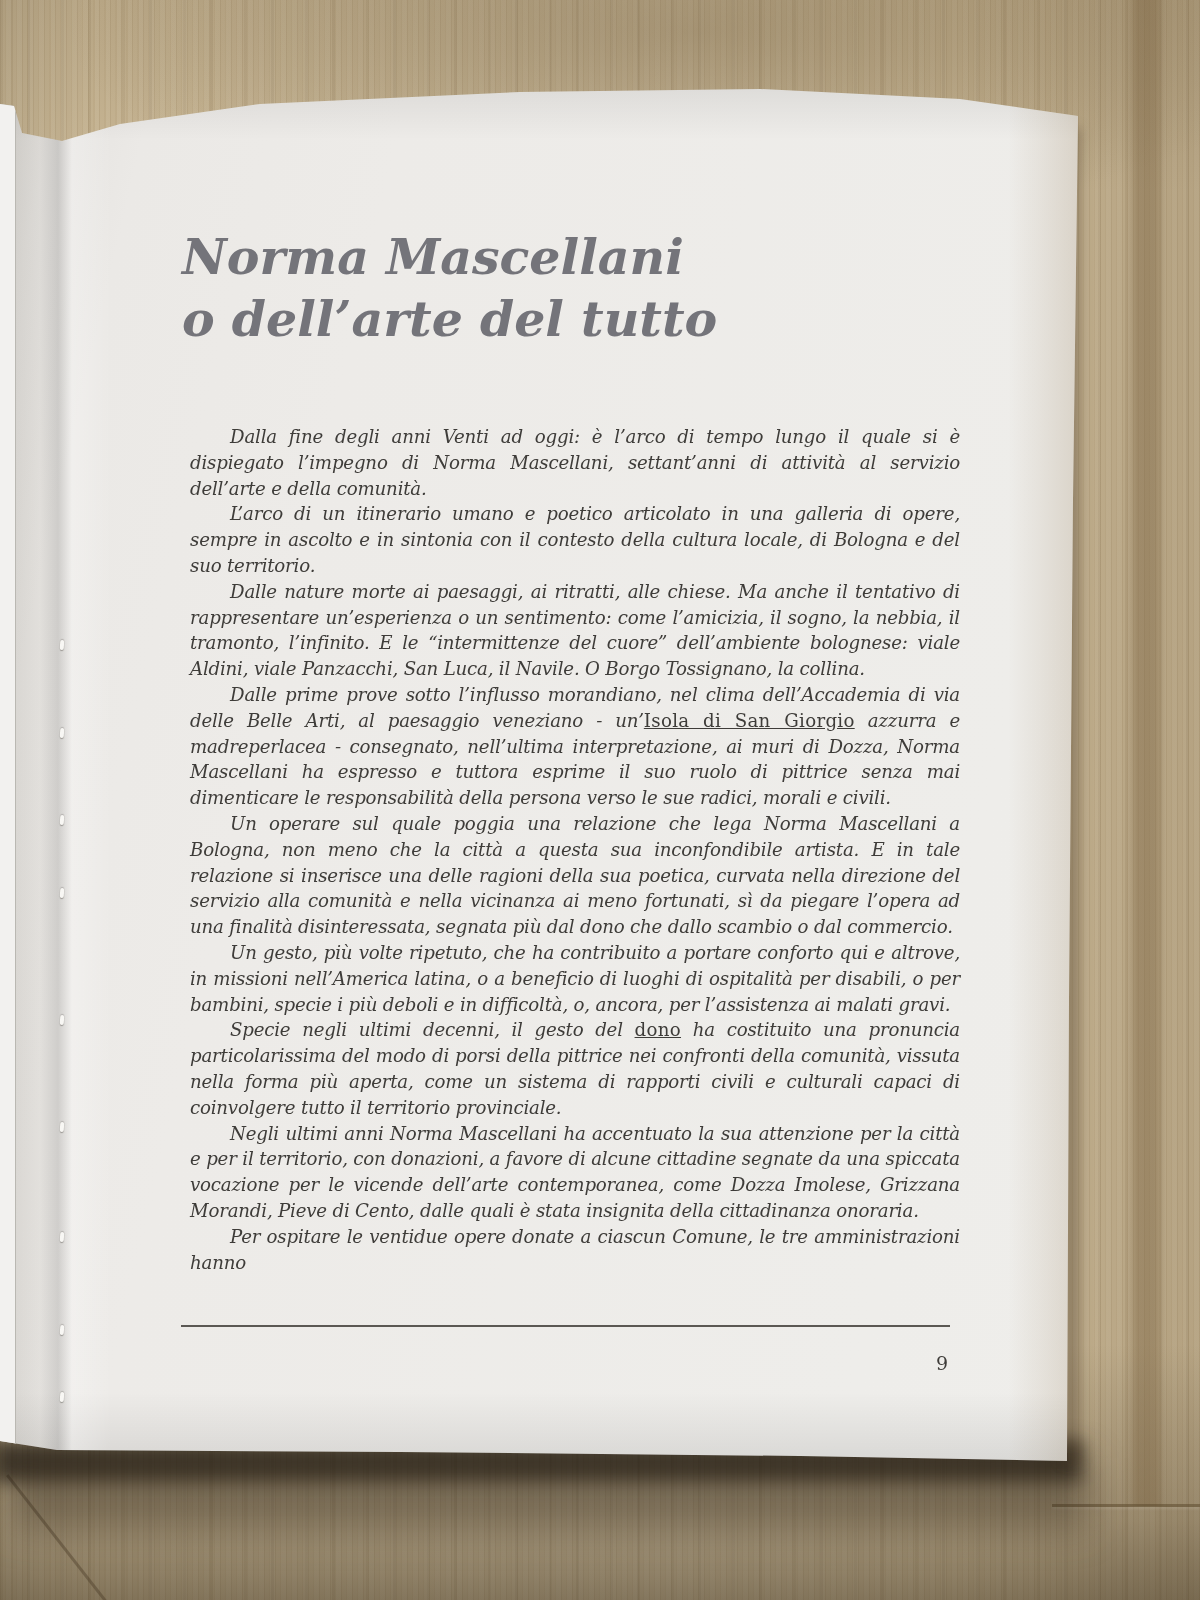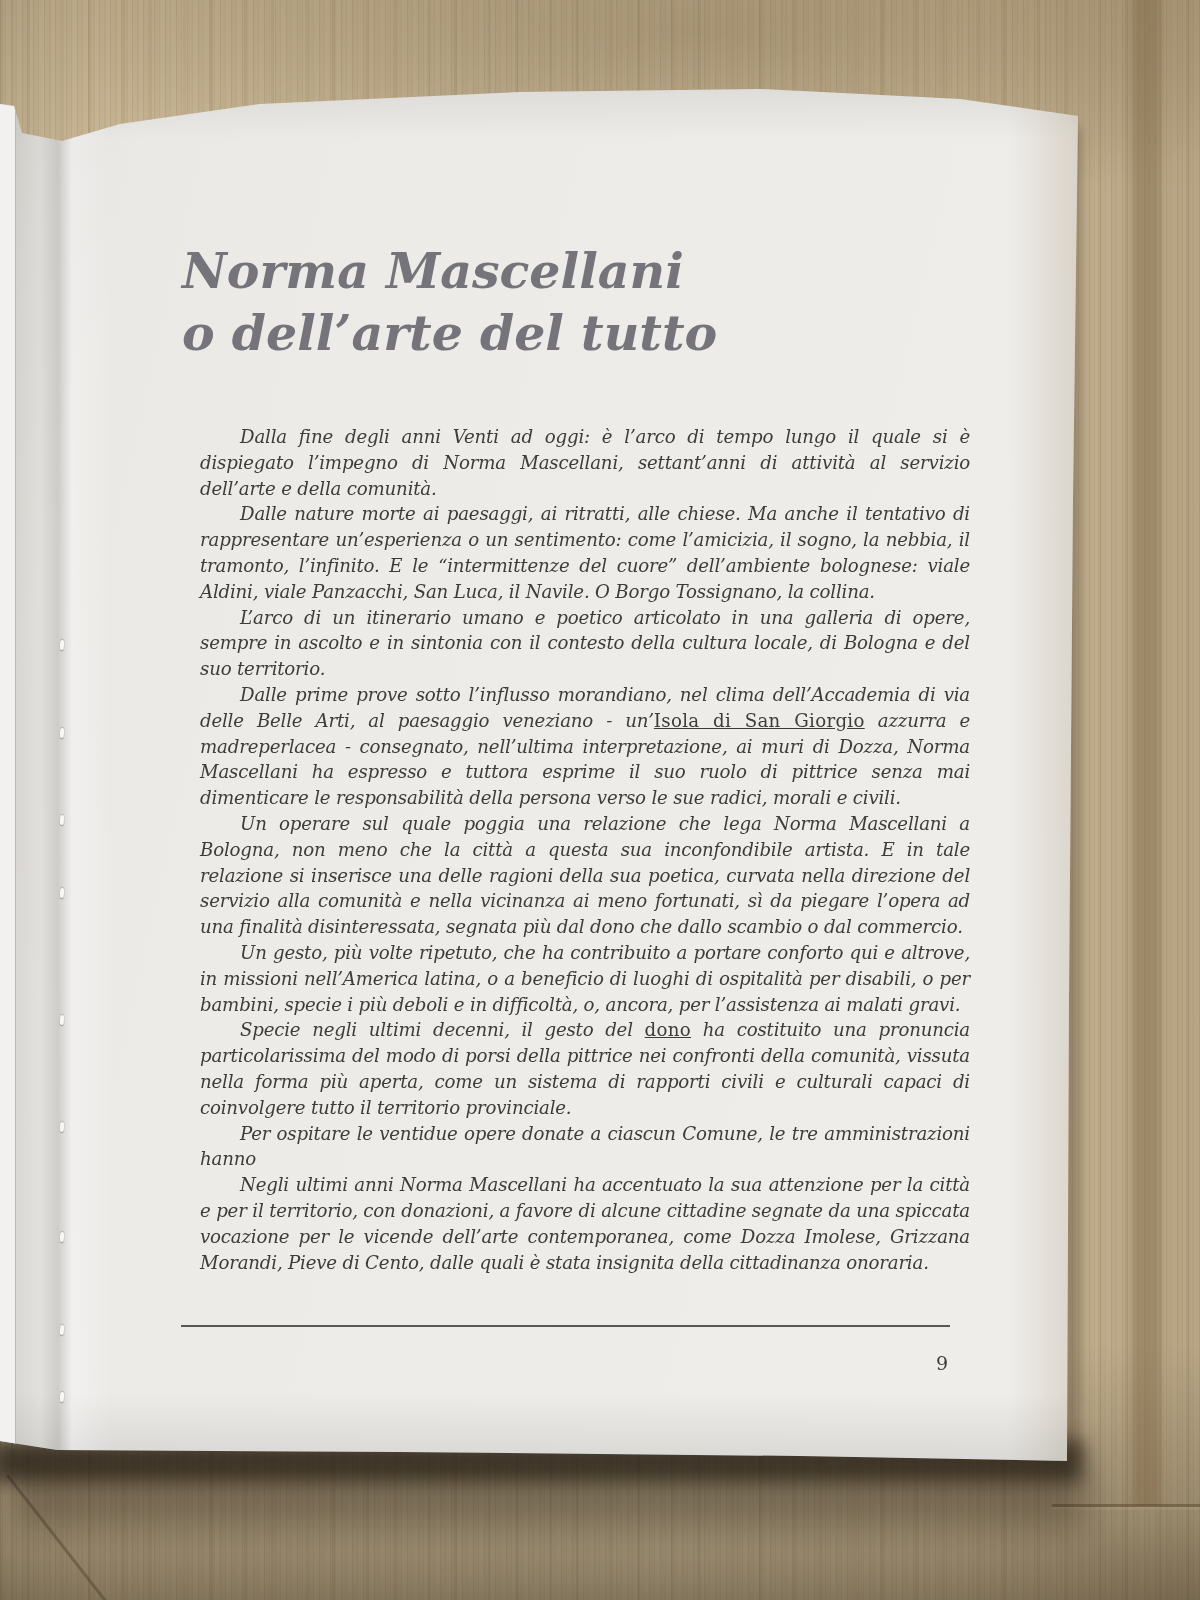--- a/index.html
+++ b/index.html
@@ -93,26 +93,26 @@
     background:#f2f1ef;border-right:1px solid rgba(140,136,128,0.55);
   }
   .stitch{
     position:absolute;left:60px;width:4px;height:10px;border-radius:2px;
     background:#f8f7f4;transform:rotate(3deg);
     box-shadow:0 1px 1px rgba(90,85,78,0.5), 0 -1px 1px rgba(90,85,78,0.3);
   }
 
   
   .chapter-title{
-    position:absolute;left:182px;top:240px;
+    position:absolute;left:182px;top:226px;
     font-style:italic;font-weight:700;font-size:49px;line-height:62px;
     color:#74747a;letter-spacing:0px;white-space:nowrap;
   }
   .body-text{
-    position:absolute;left:200px;top:424px;width:770px;
+    position:absolute;left:190px;top:424px;width:770px;
     font-style:italic;font-size:18.2px;line-height:25.8px;letter-spacing:-0.2px;
     color:#3e3c39;text-align:justify;
   }
   .body-text p{margin:0;text-indent:40px;}
   .body-text .roman{font-style:normal;letter-spacing:0.3px;text-decoration:underline;}
   .footer-rule{
     position:absolute;left:181px;top:1325px;width:769px;height:2px;
     background:#5b5853;
   }
   .page-number{
@@ -151,27 +151,27 @@
     <div class="stitch" style="top:1325px"></div>
     <div class="stitch" style="top:1392px"></div>
 
     <div class="chapter-title">
       <div>Norma Mascellani</div>
       <div>o dell’arte del tutto</div>
     </div>
 
     <div class="body-text">
         <p><span>Dalla fine degli anni Venti ad oggi: è l’arco di tempo lungo il quale si è dispiegato l’impegno di Norma Mascellani, settant’anni di attività al servizio dell’arte e della comunità.</span></p>
+        <p><span>L’arco di un itinerario umano e poetico articolato in una galleria di opere, sempre in ascolto e in sintonia con il contesto della cultura locale, di Bologna e del suo territorio.</span></p>
         <p><span>Dalle nature morte ai paesaggi, ai ritratti, alle chiese. Ma anche il tentativo di rappresentare un’esperienza o un sentimento: come l’amicizia, il sogno, la nebbia, il tramonto, l’infinito. E le “intermittenze del cuore” dell’ambiente bolognese: viale Aldini, viale Panzacchi, San Luca, il Navile. O Borgo Tossignano, la collina.</span></p>
-        <p><span>L’arco di un itinerario umano e poetico articolato in una galleria di opere, sempre in ascolto e in sintonia con il contesto della cultura locale, di Bologna e del suo territorio.</span></p>
         <p><span>Dalle prime prove sotto l’influsso morandiano, nel clima dell’Accademia di via delle Belle Arti, al paesaggio veneziano - un’</span><span class="roman">Isola di San Giorgio</span><span> azzurra e madreperlacea - consegnato, nell’ultima interpretazione, ai muri di Dozza, Norma Mascellani ha espresso e tuttora esprime il suo ruolo di pittrice senza mai dimenticare le responsabilità della persona verso le sue radici, morali e civili.</span></p>
         <p><span>Un operare sul quale poggia una relazione che lega Norma Mascellani a Bologna, non meno che la città a questa sua inconfondibile artista. E in tale relazione si inserisce una delle ragioni della sua poetica, curvata nella direzione del servizio alla comunità e nella vicinanza ai meno fortunati, sì da piegare l’opera ad una finalità disinteressata, segnata più dal dono che dallo scambio o dal commercio.</span></p>
         <p><span>Un gesto, più volte ripetuto, che ha contribuito a portare conforto qui e altrove, in missioni nell’America latina, o a beneficio di luoghi di ospitalità per disabili, o per bambini, specie i più deboli e in difficoltà, o, ancora, per l’assistenza ai malati gravi.</span></p>
         <p><span>Specie negli ultimi decenni, il gesto del </span><span class="roman">dono</span><span> ha costituito una pronuncia particolarissima del modo di porsi della pittrice nei confronti della comunità, vissuta nella forma più aperta, come un sistema di rapporti civili e culturali capaci di coinvolgere tutto il territorio provinciale.</span></p>
+        <p><span>Negli ultimi anni Norma Mascellani ha accentuato la sua attenzione per la città e per il territorio, con donazioni, a favore di alcune cittadine segnate da una spiccata vocazione per le vicende dell’arte contemporanea, come Dozza Imolese, Grizzana Morandi, Pieve di Cento, dalle quali è stata insignita della cittadinanza onoraria.</span></p>
         <p><span>Per ospitare le ventidue opere donate a ciascun Comune, le tre amministrazioni hanno</span></p>
-        <p><span>Negli ultimi anni Norma Mascellani ha accentuato la sua attenzione per la città e per il territorio, con donazioni, a favore di alcune cittadine segnate da una spiccata vocazione per le vicende dell’arte contemporanea, come Dozza Imolese, Grizzana Morandi, Pieve di Cento, dalle quali è stata insignita della cittadinanza onoraria.</span></p>
       </div>
 
     <div class="footer-rule"></div>
     <div class="page-number">9</div>
   </div>
 
 </div>
 
 </body></html>

